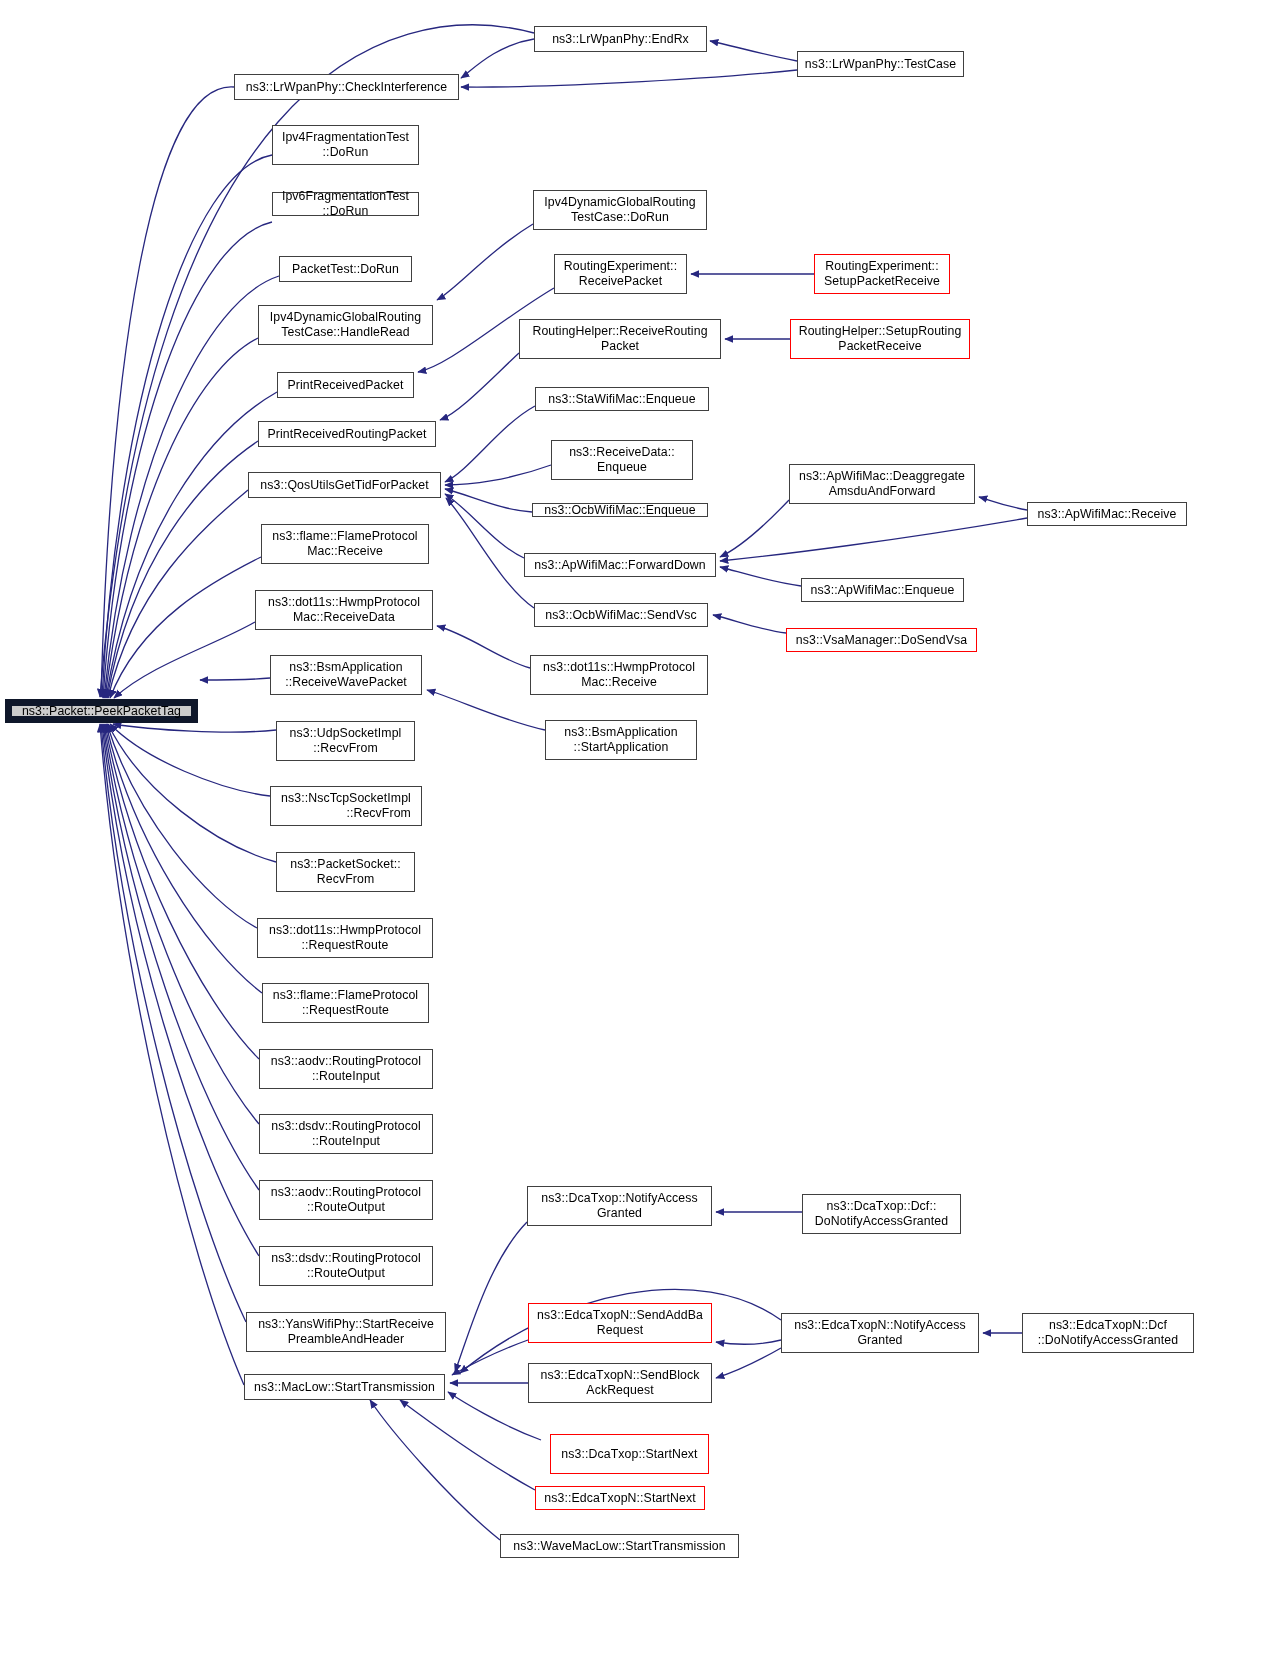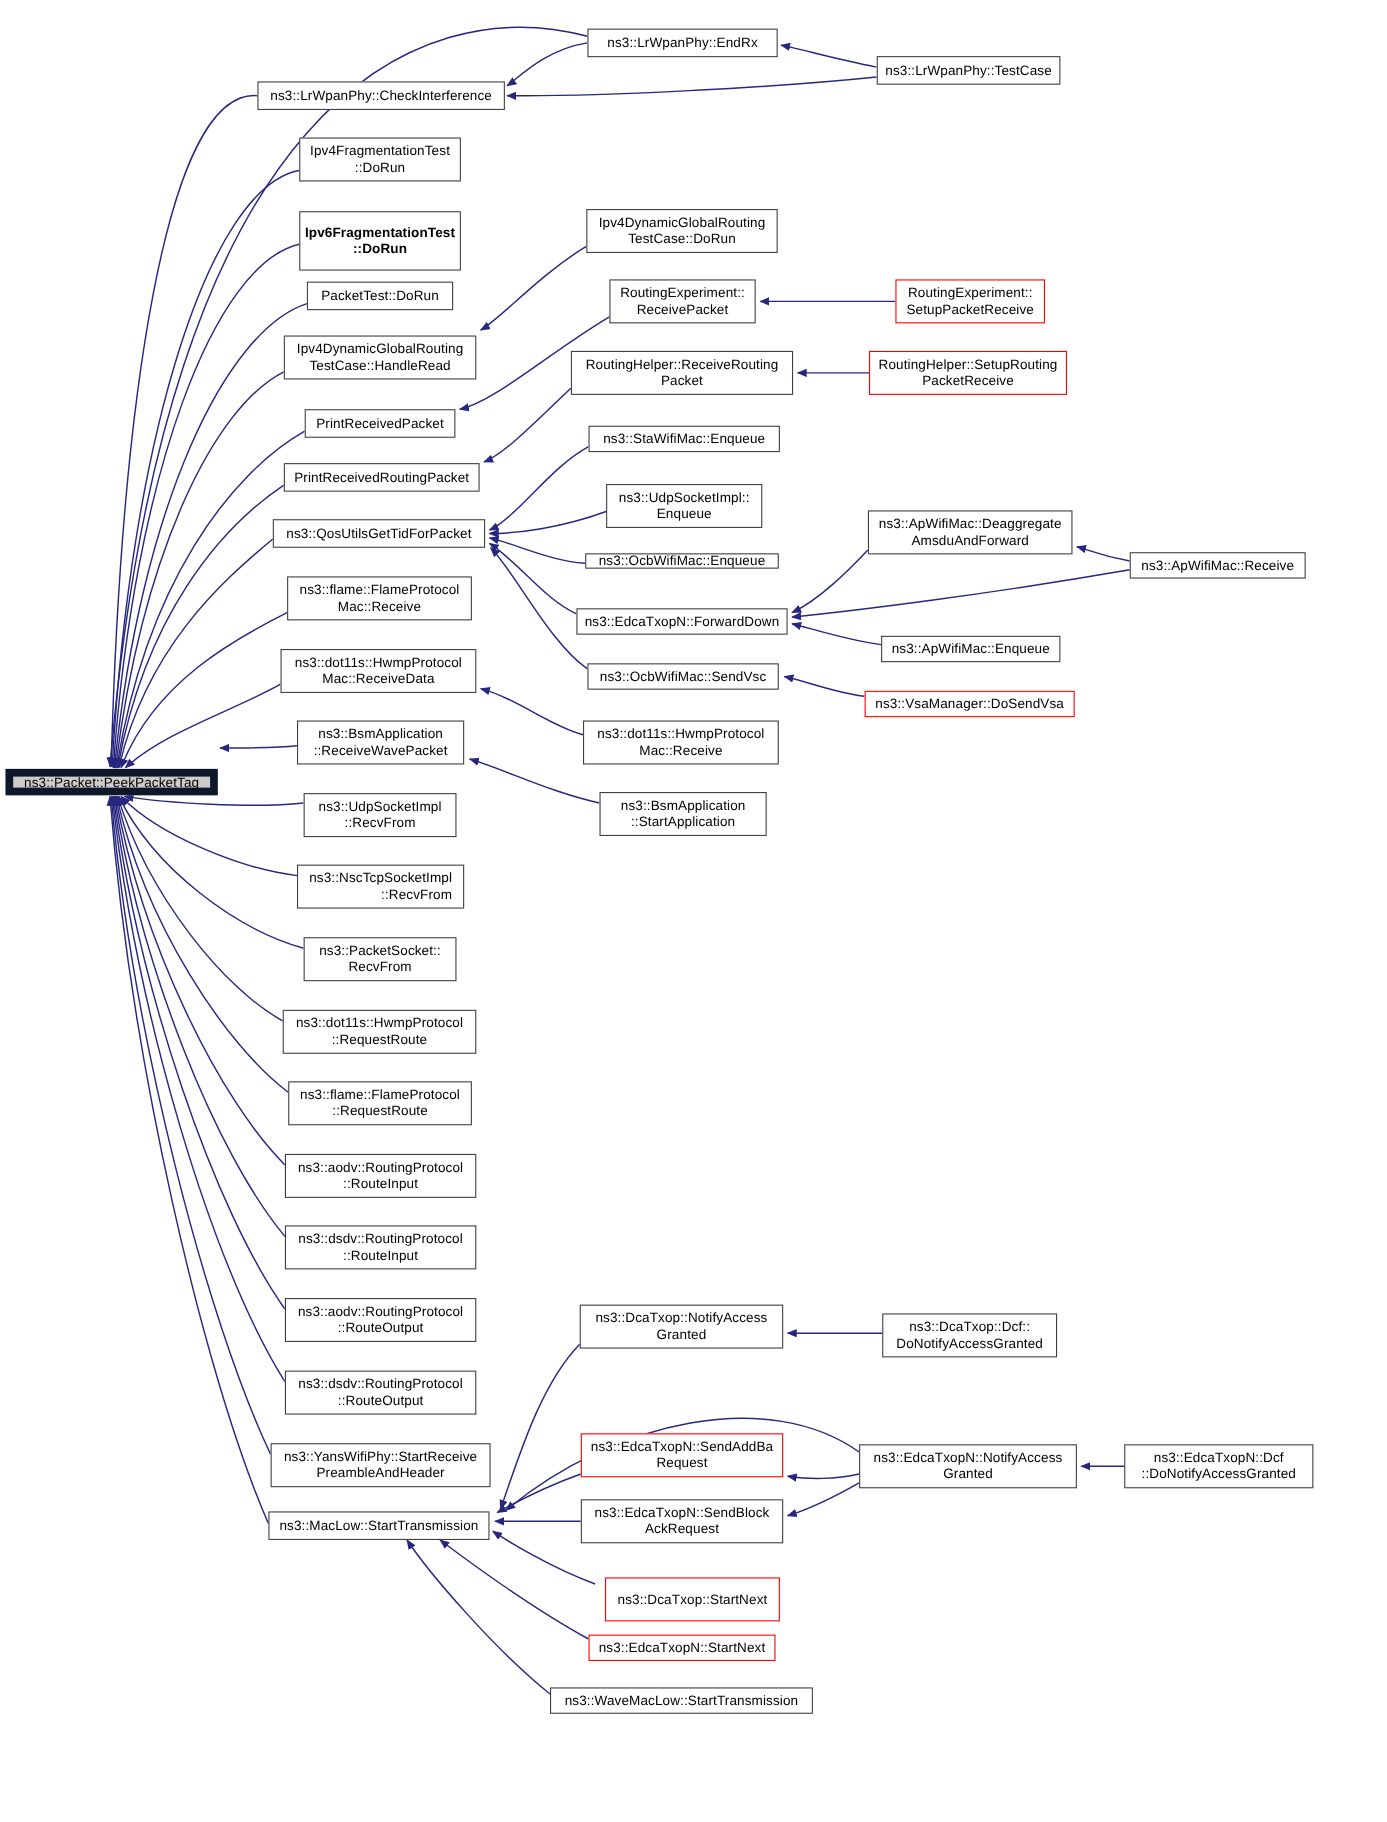--- a/index.html
+++ b/index.html
@@ -116,21 +116,21 @@
         <path d="M500,1540 C450,1500 390,1430 370,1400" fill="none" stroke="#27277f" stroke-width="1.3" marker-end="url(#arrow)"></path>
       </g>
   </svg>
   <div id="node-layer">
       <div class="node root" style="left: 5px; top: 699px; width: 193px; height: 24px;">ns3::Packet::PeekPacketTag</div>
       <div class="node" style="left: 534px; top: 26px; width: 173px; height: 26px;">ns3::LrWpanPhy::EndRx</div>
       <div class="node" style="left: 797px; top: 51px; width: 167px; height: 26px;">ns3::LrWpanPhy::TestCase</div>
       <div class="node" style="left: 234px; top: 74px; width: 225px; height: 26px;">ns3::LrWpanPhy::CheckInterference</div>
       <div class="node" style="left: 272px; top: 125px; width: 147px; height: 40px;">Ipv4FragmentationTest
 ::DoRun</div>
-      <div class="node" style="left: 272px; top: 192px; width: 147px; height: 54px; font-weight: bold;">Ipv6FragmentationTest
+      <div class="node" style="left: 272px; top: 192px; width: 147px; height: 24px;">Ipv6FragmentationTest
 ::DoRun</div>
       <div class="node" style="left: 279px; top: 256px; width: 133px; height: 26px;">PacketTest::DoRun</div>
       <div class="node" style="left: 258px; top: 305px; width: 175px; height: 40px;">Ipv4DynamicGlobalRouting
 TestCase::HandleRead</div>
       <div class="node" style="left: 277px; top: 372px; width: 137px; height: 26px;">PrintReceivedPacket</div>
       <div class="node" style="left: 258px; top: 421px; width: 178px; height: 26px;">PrintReceivedRoutingPacket</div>
       <div class="node" style="left: 248px; top: 472px; width: 193px; height: 26px;">ns3::QosUtilsGetTidForPacket</div>
       <div class="node" style="left: 261px; top: 524px; width: 168px; height: 40px;">ns3::flame::FlameProtocol
 Mac::Receive</div>
       <div class="node" style="left: 255px; top: 590px; width: 178px; height: 40px;">ns3::dot11s::HwmpProtocol
@@ -158,24 +158,24 @@
       <div class="node" style="left: 246px; top: 1312px; width: 200px; height: 40px;">ns3::YansWifiPhy::StartReceive
 PreambleAndHeader</div>
       <div class="node" style="left: 244px; top: 1374px; width: 201px; height: 26px;">ns3::MacLow::StartTransmission</div>
       <div class="node" style="left: 533px; top: 190px; width: 174px; height: 40px;">Ipv4DynamicGlobalRouting
 TestCase::DoRun</div>
       <div class="node" style="left: 554px; top: 254px; width: 133px; height: 40px;">RoutingExperiment::
 ReceivePacket</div>
       <div class="node" style="left: 519px; top: 319px; width: 202px; height: 40px;">RoutingHelper::ReceiveRouting
 Packet</div>
       <div class="node" style="left: 535px; top: 387px; width: 174px; height: 24px;">ns3::StaWifiMac::Enqueue</div>
-      <div class="node" style="left: 551px; top: 440px; width: 142px; height: 40px;">ns3::UdpSocketImpl::
+      <div class="node" style="left: 551px; top: 440px; width: 142px; height: 40px;">ns3::ReceiveData::
 Enqueue</div>
       <div class="node" style="left: 532px; top: 503px; width: 176px; height: 14px;">ns3::OcbWifiMac::Enqueue</div>
-      <div class="node" style="left: 524px; top: 553px; width: 192px; height: 24px;">ns3::EdcaTxopN::ForwardDown</div>
+      <div class="node" style="left: 524px; top: 553px; width: 192px; height: 24px;">ns3::ApWifiMac::ForwardDown</div>
       <div class="node" style="left: 534px; top: 603px; width: 174px; height: 24px;">ns3::OcbWifiMac::SendVsc</div>
       <div class="node" style="left: 530px; top: 655px; width: 178px; height: 40px;">ns3::dot11s::HwmpProtocol
 Mac::Receive</div>
       <div class="node" style="left: 545px; top: 720px; width: 152px; height: 40px;">ns3::BsmApplication
 ::StartApplication</div>
       <div class="node red" style="left: 814px; top: 254px; width: 136px; height: 40px;">RoutingExperiment::
 SetupPacketReceive</div>
       <div class="node red" style="left: 790px; top: 319px; width: 180px; height: 40px;">RoutingHelper::SetupRouting
 PacketReceive</div>
       <div class="node" style="left: 789px; top: 464px; width: 186px; height: 40px;">ns3::ApWifiMac::Deaggregate

